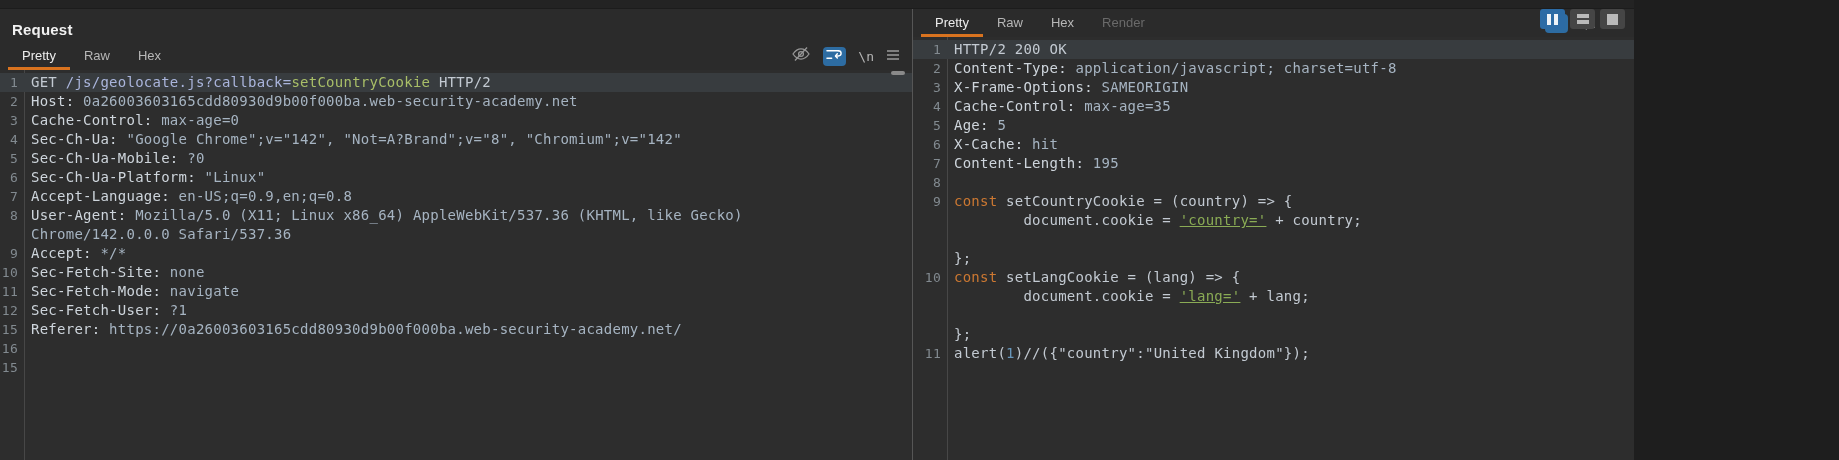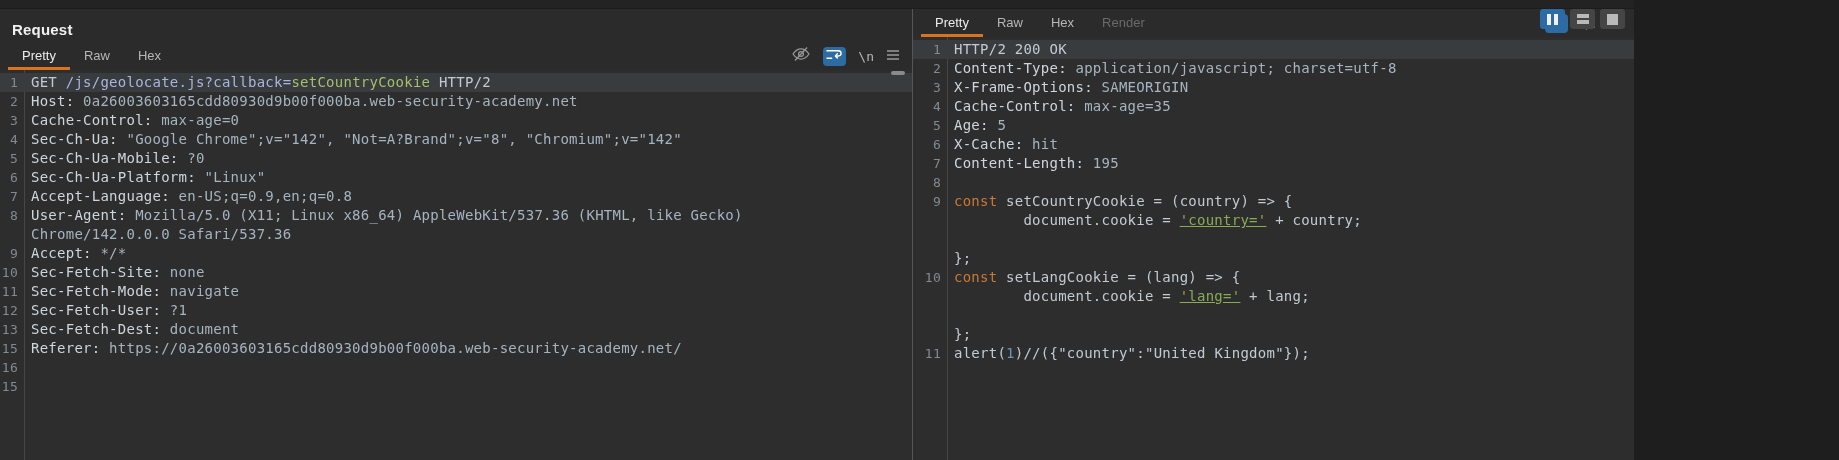--- a/index.html
+++ b/index.html
@@ -158,24 +158,20 @@
           </div>
           <div class="ed-row">
             <span class="gut">11</span>
             <span class="code"><span class="tk-name">Sec-Fetch-Mode: </span><span class="tk-val">navigate</span></span>
           </div>
           <div class="ed-row">
             <span class="gut">12</span>
             <span class="code"><span class="tk-name">Sec-Fetch-User: </span><span class="tk-val">?1</span></span>
           </div>
           <div class="ed-row">
-            <span class="gut">13</span>
-            <span class="code"><span class="tk-name">Sec-Fetch-Dest: </span><span class="tk-val">document</span></span>
-          </div>
-          <div class="ed-row">
             <span class="gut">15</span>
             <span class="code"><span class="tk-name">Referer: </span><span class="tk-val">https://0a26003603165cdd80930d9b00f000ba.web-security-academy.net/</span></span>
           </div>
           <div class="ed-row">
             <span class="gut">16</span>
             <span class="code"></span>
           </div>
           <div class="ed-row">
             <span class="gut">15</span>
             <span class="code"></span>

